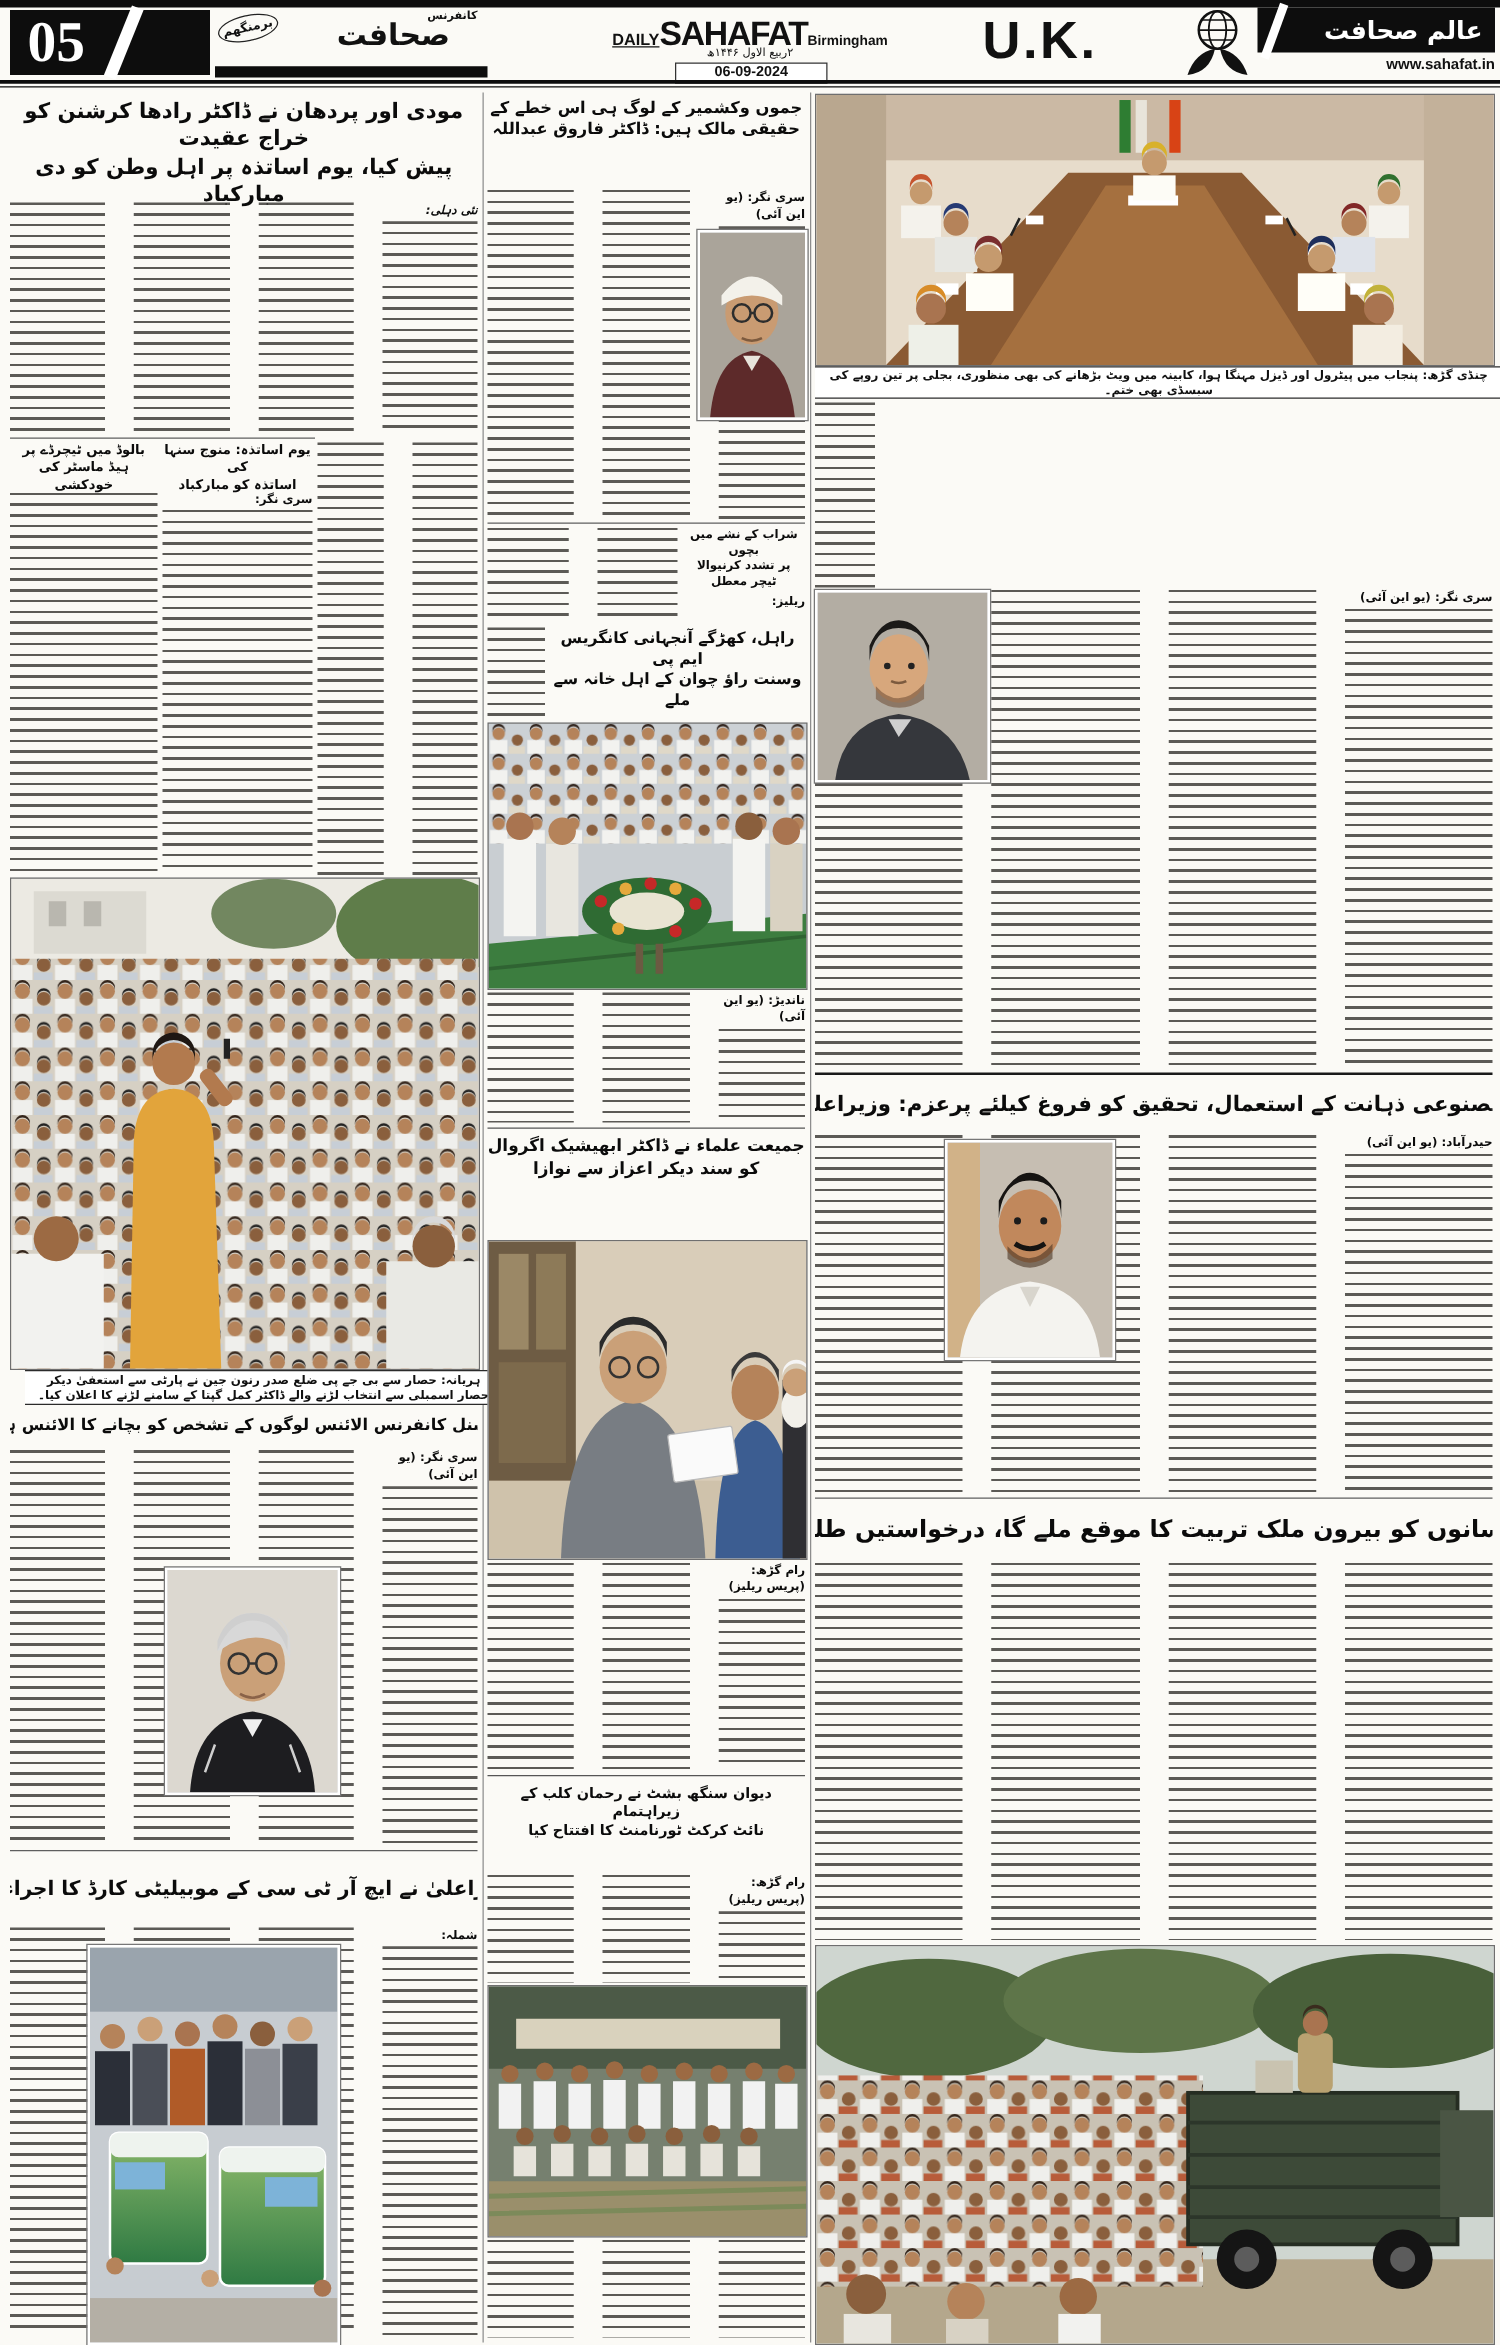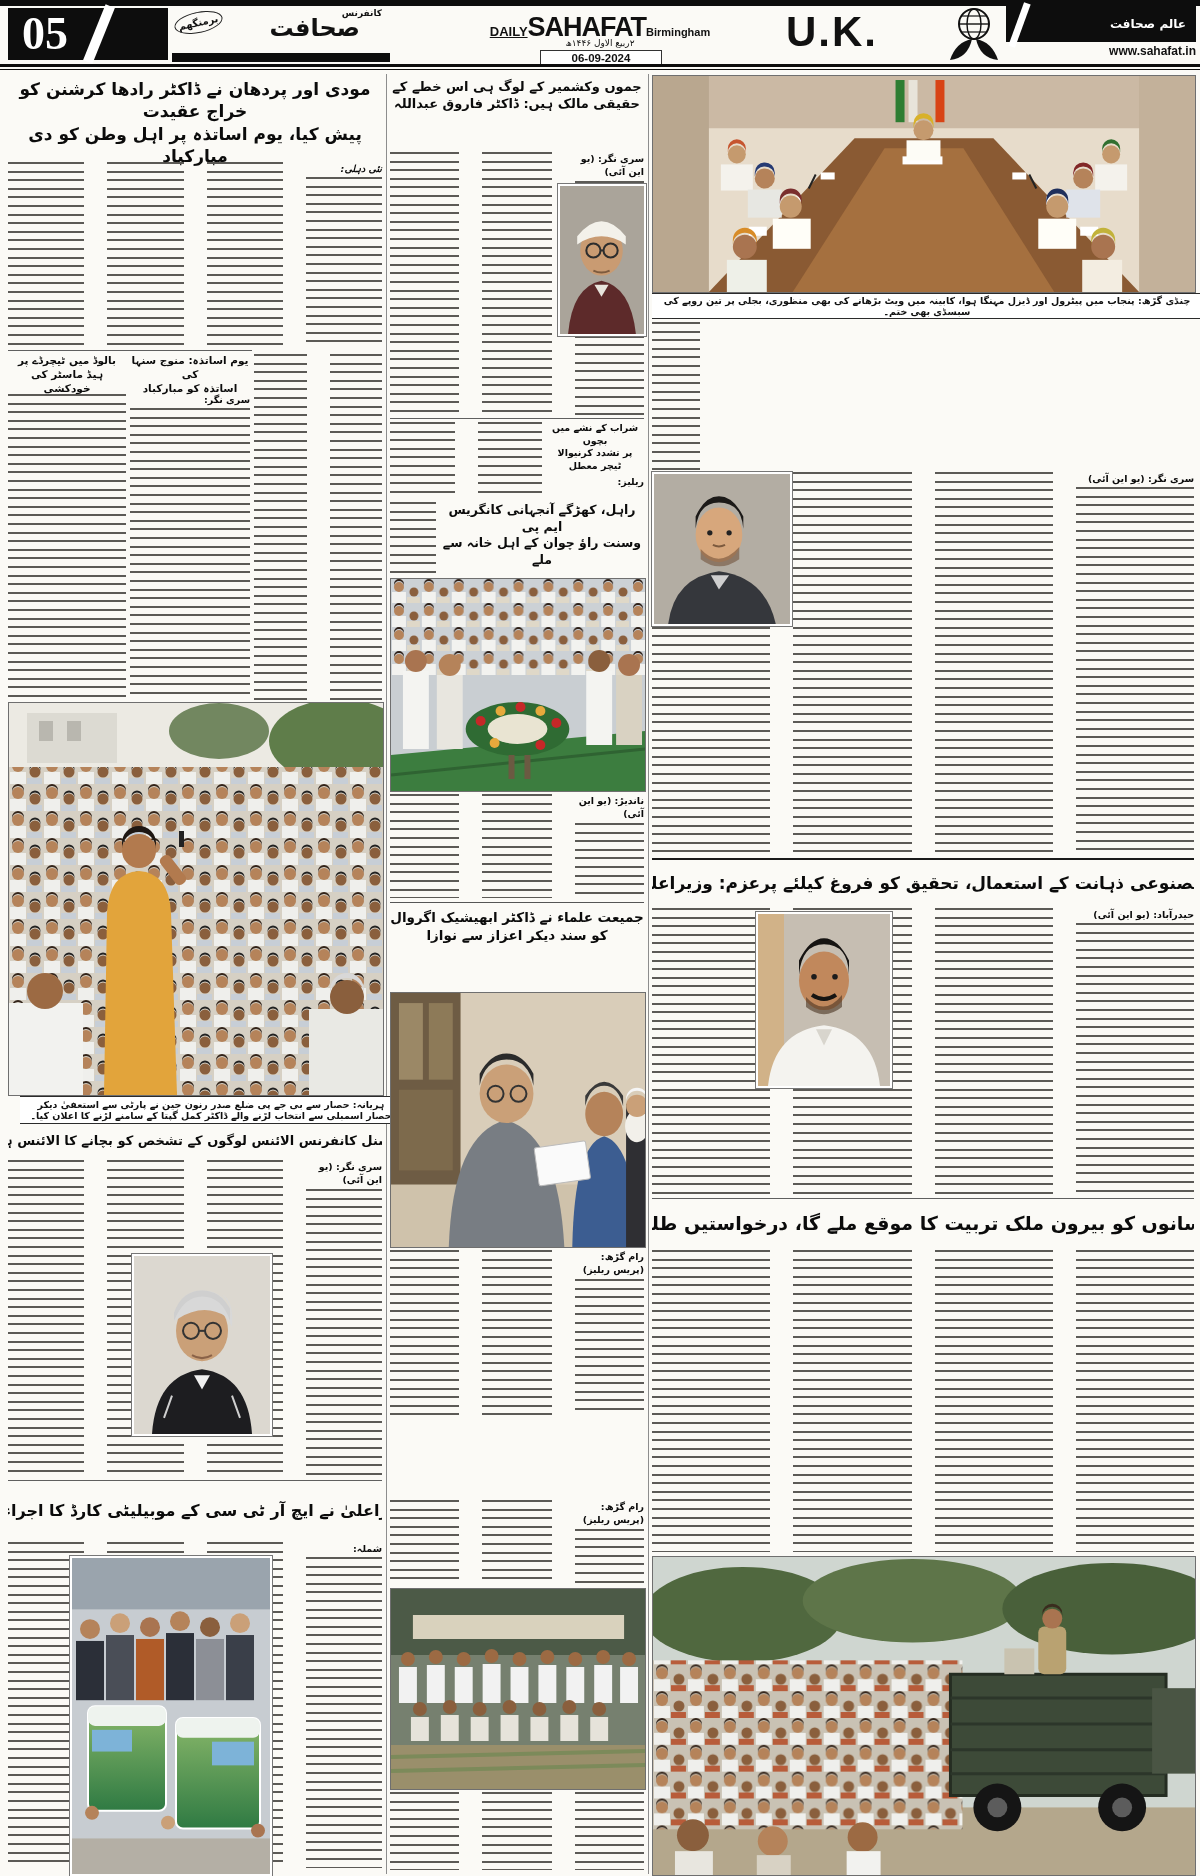--- a/index.html
+++ b/index.html
@@ -64,21 +64,21 @@
       <line x1="21" y1="18" x2="51" y2="18" stroke="#111" stroke-width="1.4"></line>
       <line x1="23" y1="10" x2="49" y2="10" stroke="#111" stroke-width="1.2"></line>
       <line x1="23" y1="26" x2="49" y2="26" stroke="#111" stroke-width="1.2"></line>
       <path d="M34,33 Q18,36 12,54 Q30,52 34,33 Z" fill="#111"></path>
       <path d="M38,33 Q54,36 60,54 Q42,52 38,33 Z" fill="#111"></path>
     </svg>
   </div>
 
   <div class="abs blackbox" style="left:1006px;top:6px;width:190px;height:36px;display:flex;align-items:center;justify-content:flex-end;">
     <span style="display:block;position:absolute;left:10px;top:-4px;width:7px;height:46px;background:#fff;transform:rotate(20deg);"></span>
-    <span class="u" style="font-size:12px;font-weight:bold;padding-left:12px;padding-right:10px;">عالم صحافت</span>
+    <span class="u" style="font-size:20px;font-weight:bold;padding-left:12px;padding-right:10px;">عالم صحافت</span>
   </div>
   <div class="abs latin" style="left:1056px;top:44px;width:140px;height:14px;font-size:12px;font-weight:bold;text-align:right;">www.sahafat.in</div>
 
   <div class="abs" style="left:0;top:64px;width:1200px;height:2.5px;background:#0d0d0d;"></div>
   <div class="abs" style="left:0;top:69px;width:1200px;height:1px;background:#0d0d0d;"></div>
 
   <div class="abs vrule" style="left:386px;top:74px;height:1800px;"></div>
   <div class="abs vrule" style="left:648px;top:74px;height:1800px;"></div>
 
   <div class="abs hd u" style="left:8px;top:78px;width:374px;height:80px;font-size:17px;">
@@ -368,20 +368,24 @@
     <div class="cols">
       <div class="col">
           <div class="lead u">رام گڑھ: (پریس ریلیز)</div>
           <div class="tx fill"></div>
         </div>
       <div class="col tx"></div>
       <div class="col tx"></div>
     </div>
   </div>
 
+  <div class="abs hd u" style="left:390px;top:1420px;width:254px;height:76px;font-size:11.5px;border-top:1px solid #555;padding-top:6px;">
+    <div>دیوان سنگھ بشٹ نے رحمان کلب کے زیراہتمام</div>
+    <div>نائٹ کرکٹ ٹورنامنٹ کا افتتاح کیا</div>
+  </div>
   <div class="abs" style="left:390px;top:1500px;width:254px;height:86px;">
     <div class="cols">
       <div class="col">
           <div class="lead u">رام گڑھ: (پریس ریلیز)</div>
           <div class="tx fill"></div>
         </div>
       <div class="col tx"></div>
       <div class="col tx"></div>
     </div>
   </div>

